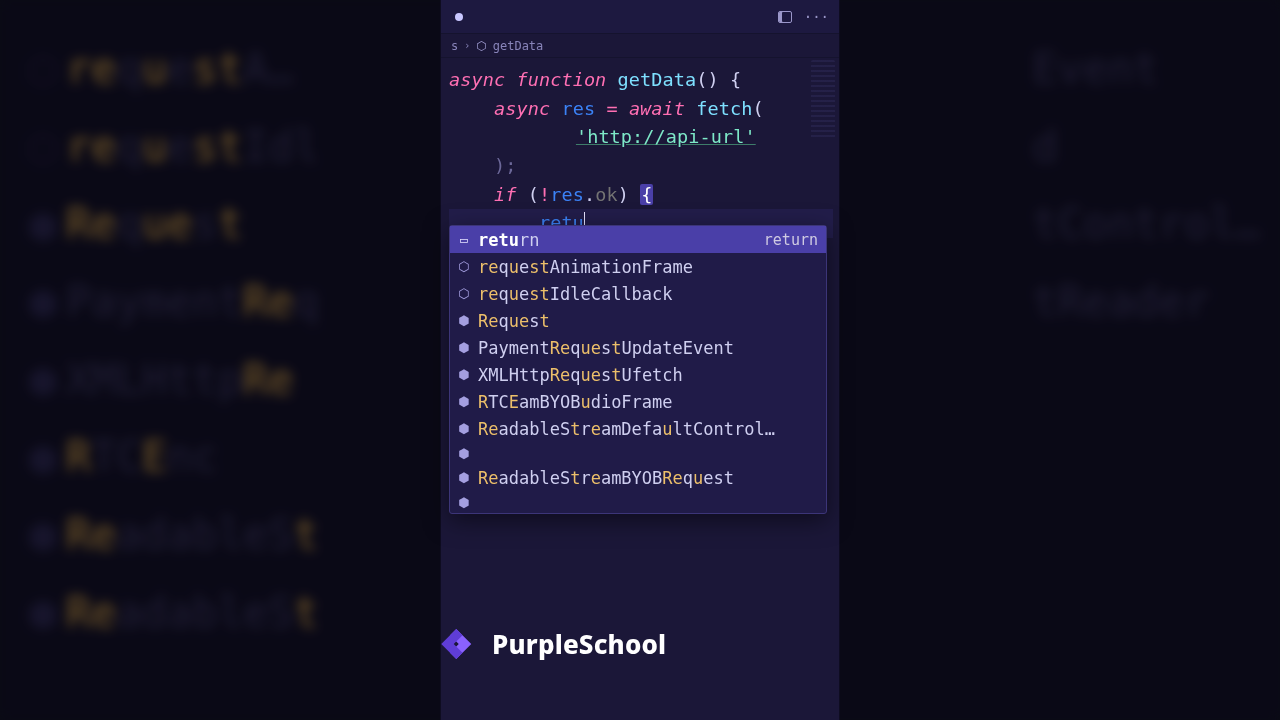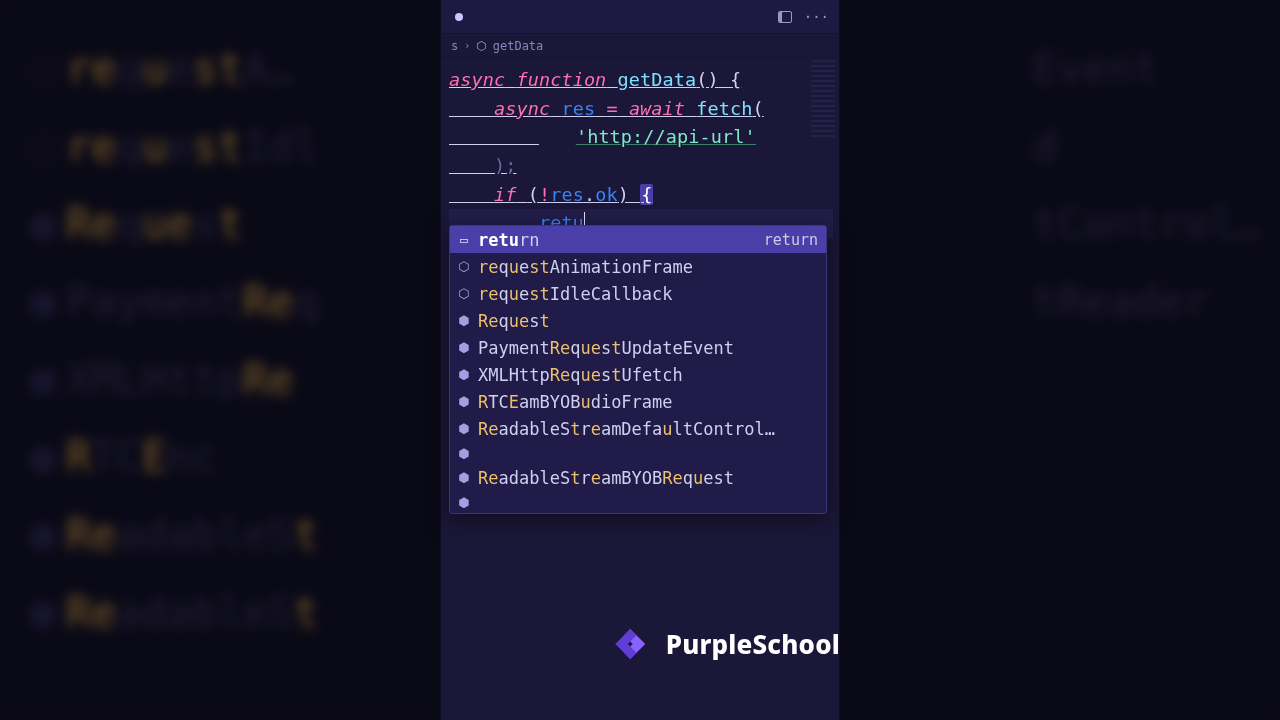--- a/index.html
+++ b/index.html
@@ -41,29 +41,29 @@
     color:#8884b9; font-size:12px; background:#1b1738; border-bottom:1px solid #15132e;
   }
   .crumbs .chev { font-size:10px; }
   .crumbs .cube { font-size:12px; color:#a29ed4; }
   
   .code {
     position: relative; flex: 0 0 auto; padding: 8px 6px 0 8px;
     font-size: 18.5px; line-height: 1.55; font-weight: 500;
     letter-spacing: 0.1px;
   }
-  .code .line { white-space: pre; text-decoration: underline; }
+  .code .line { white-space: pre; }
   .tk-kw   { color: #ff6fb3; font-style: italic;}
   .tk-fn   { color: #7ee0ff; }
   .tk-var  { color: #3b82f6; }
   .tk-op   { color: #ff6fb3; }
   .tk-pl   { color: #cfcff0; }
   .tk-str  { color: #7ee9c8; text-decoration: underline; text-decoration-color:#3e7d6a;margin-left:37px;}
   .tk-gray { color: #6c6899; }
-  .tk-prop { color: #3b82f6; }
+  .tk-prop { color: #737373; }
   .brace-match { background: #4a3fa8; color:#fff; border-radius:2px; padding:0 1px;}
   .cursor { display:inline-block; width: 1.5px; height: 1.1em; background:#e5e3ff; vertical-align:-3px; animation:bl 1s step-end infinite;}
   @keyframes bl { 50% { opacity: 0; } }
   .current-line { position:absolute; left:0; right:0; height: 1.55em; background:#221d4a; z-index:-1;}
   
   
   .minimap { position:absolute; right:4px; top:60px; width:24px; height:80px;
     background: repeating-linear-gradient(#2b2753 0 2px, transparent 2px 5px);
     opacity:0.6; border-radius:2px;}
   
@@ -82,21 +82,21 @@
   .ac-ic { width:16px; text-align:center; font-size:13px; color:#a49fe0; flex:none;}
   .ac-row.sel .ac-ic { color:#e4e1ff; }
   .ac-label { flex:1; overflow:hidden; text-overflow:ellipsis;}
   .ac-hint { color:#cfcae2; font-size:15px;}
   .m { color:#ecbf6a; }
   .ac-row.sel .m { color:#ffe9b3; }
   
   
   .brand {
     position:absolute; left:440px; bottom:56px; width:400px; z-index:6;
-    display:flex; align-items:center; justify-content:flex-end; gap:12px;
+    display:flex; align-items:center; justify-content:flex-start; gap:12px;
     color:#fff; font-family: system-ui, -apple-system, sans-serif;
     font-weight:800; font-size:26px; letter-spacing:0.2px;
   }
   .brand svg { width:40px; height:40px; }
 </style>
 </head>
 <body>
 
 <div class="stage">
 

